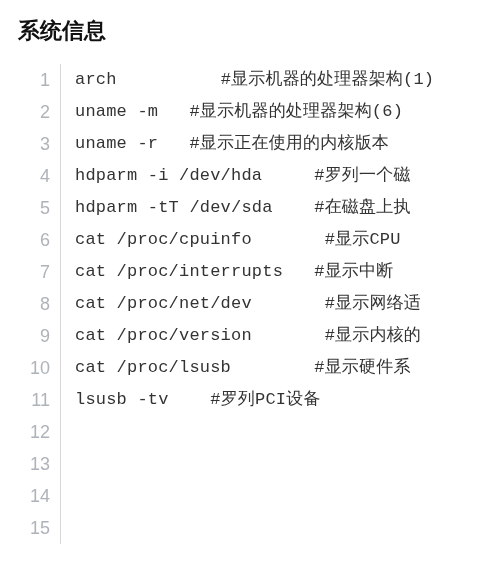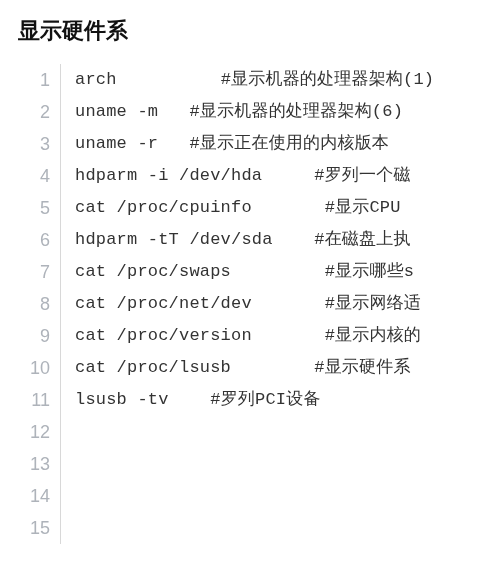--- a/index.html
+++ b/index.html
@@ -48,21 +48,21 @@
   }
   .code-line {
     white-space: pre;
     letter-spacing: 0.2px;
   }
 </style>
 </head>
 <body>
 
 <div class="page">
-  <div class="title">显示硬件系</div>
+  <div class="title">系统信息</div>
 
   <div class="codeblock">
     <div class="gutter">
       <div>1</div>
       <div>2</div>
       <div>3</div>
       <div>4</div>
       <div>5</div>
       <div>6</div>
       <div>7</div>
@@ -76,22 +76,22 @@
       <div>15</div>
     </div>
 
     <div class="rule"></div>
 
     <div class="code-col">
       <div class="code-line"><span>arch</span><span>          </span><span>#显示机器的处理器架构(1)</span></div>
       <div class="code-line"><span>uname -m</span><span>   </span><span>#显示机器的处理器架构(6)</span></div>
       <div class="code-line"><span>uname -r</span><span>   </span><span>#显示正在使用的内核版本</span></div>
       <div class="code-line"><span>hdparm -i /dev/hda</span><span>     </span><span>#罗列一个磁</span></div>
+      <div class="code-line"><span>hdparm -tT /dev/sda</span><span>    </span><span>#在磁盘上执</span></div>
       <div class="code-line"><span>cat /proc/cpuinfo</span><span>       </span><span>#显示CPU </span></div>
-      <div class="code-line"><span>hdparm -tT /dev/sda</span><span>    </span><span>#在磁盘上执</span></div>
-      <div class="code-line"><span>cat /proc/swaps</span><span>         </span><span>#显示哪些s</span></div>
+      <div class="code-line"><span>cat /proc/interrupts</span><span>   </span><span>#显示中断</span></div>
       <div class="code-line"><span>cat /proc/net/dev</span><span>       </span><span>#显示网络适</span></div>
       <div class="code-line"><span>cat /proc/version</span><span>       </span><span>#显示内核的</span></div>
       <div class="code-line"><span>cat /proc/lsusb</span><span>        </span><span>#显示硬件系</span></div>
       <div class="code-line"><span>lsusb -tv</span><span>    </span><span>#罗列PCI设备</span></div>
     </div>
   </div>
 </div>
 
 </body></html>

